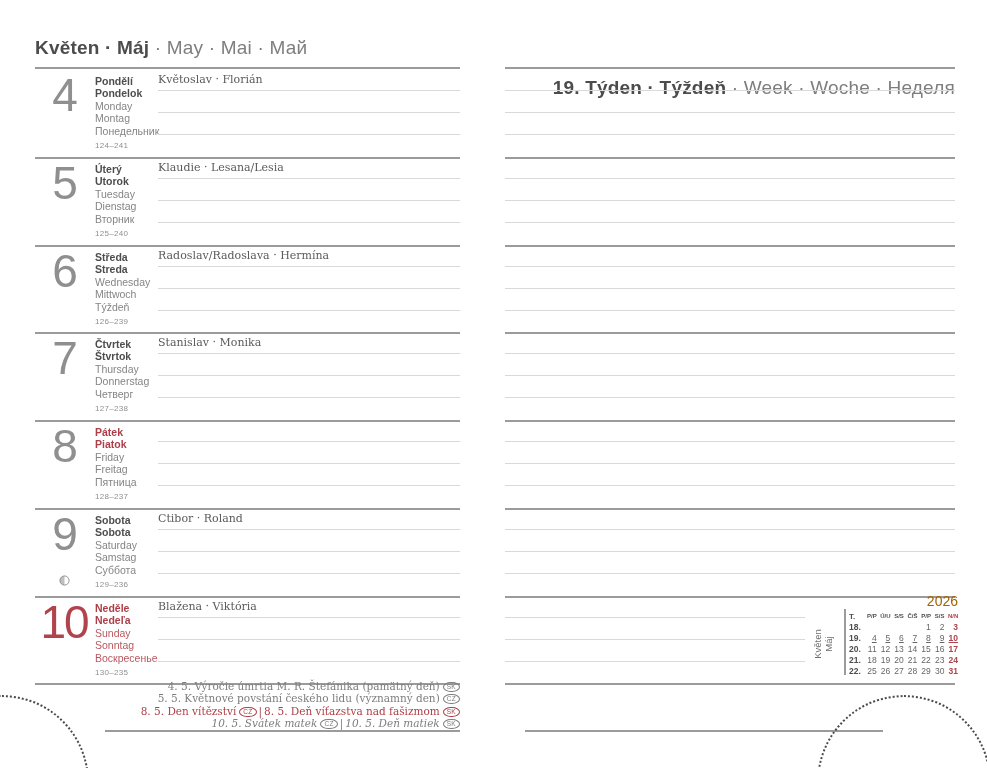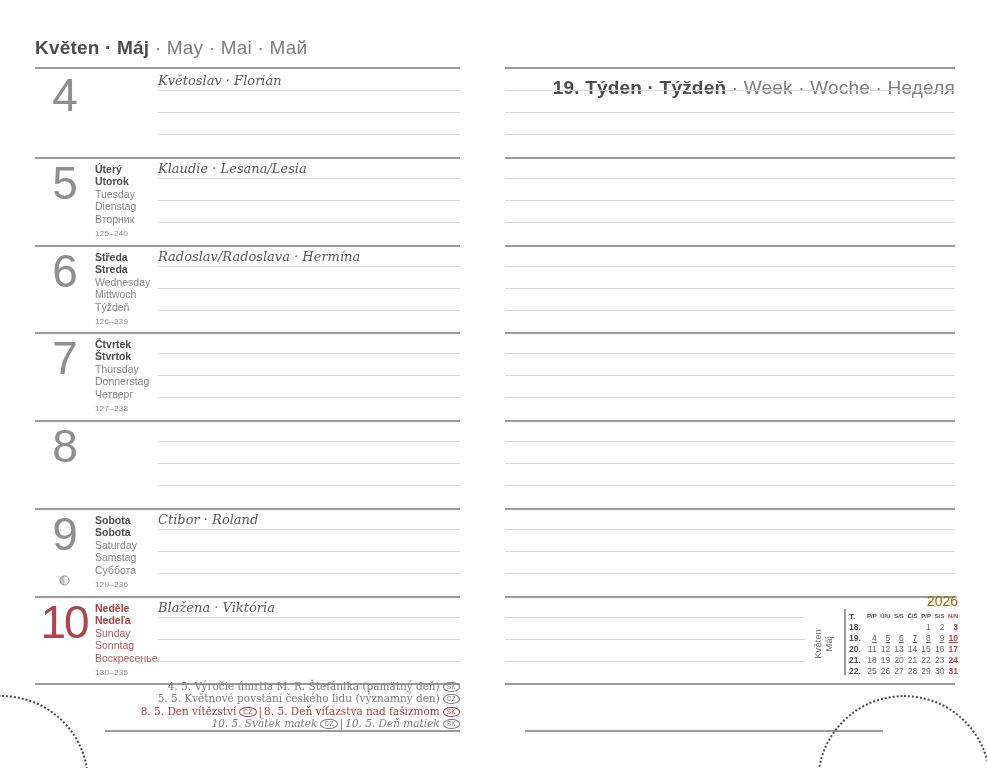--- a/index.html
+++ b/index.html
@@ -16,21 +16,21 @@
   .header-rule{position:absolute;top:58px;left:0;right:0;height:2px;background:#9b9b9b;}
 
   .day-block{position:absolute;left:0;right:0;box-sizing:border-box;border-bottom:2px solid #9b9b9b;}
   .day-num{position:absolute;left:0;top:1px;width:58px;text-align:center;
            font-size:46px;line-height:1;color:#8f8f8f;letter-spacing:-2px;}
   .day-labels{position:absolute;left:60px;top:4px;width:64px;}
   .lbl{font-size:10.5px;line-height:12.4px;color:#858585;white-space:nowrap;}
   .lbl.b{font-weight:bold;color:#4d4d4d;}
   .range{font-size:8px;color:#8f8f8f;margin-top:4px;letter-spacing:.3px;}
   .nameday{position:absolute;left:123px;top:2px;right:0;font-family:"DejaVu Serif",serif;
-           font-size:13px;color:#5a5a5a;white-space:nowrap;font-style:italic;}
+           font-size:11px;color:#5a5a5a;white-space:nowrap;}
   .holiday{color:#ad3e47;}
   .rule{position:absolute;left:123px;right:0;height:1px;background:#d9d9d9;}
   .page.right .rule{left:0;}
   .r1{top:19px;} .r2{top:41px;} .r3{top:63px;}
 
   .day-block.hol .lbl.b{color:#ad3e47;}
   .day-block.sunday .day-num{color:#b0434b;}
   .day-block.sunday .lbl{color:#b8575e;}
   .day-block.sunday .lbl.b{color:#ad3e47;}
 
@@ -72,20 +72,28 @@
 <body>
 
 <div class="sheet">
 
   <div class="page left">
     <div class="page-header"><span class="hdr-bold">Květen · Máj</span><span class="hdr-light"> · May · Mai · Май</span></div>
     <div class="header-rule"></div>
 
     <div class="day-block" style="top:62px;height:88px;">
       <div class="day-num">4</div>
+      <div class="day-labels">
+        <div class="lbl b">Pondělí</div>
+        <div class="lbl b">Pondelok</div>
+        <div class="lbl">Monday</div>
+        <div class="lbl">Montag</div>
+        <div class="lbl">Понедельник</div>
+        <div class="range">124–241</div>
+      </div>
       <div class="nameday"><span class="holiday"></span><span>Květoslav · Florián</span></div>
       <div class="rule r1"></div>
       <div class="rule r2"></div>
       <div class="rule r3"></div>
     </div>
 
     <div class="day-block" style="top:150px;height:88px;">
       <div class="day-num">5</div>
       <div class="day-labels">
         <div class="lbl b">Úterý</div>
@@ -120,27 +128,36 @@
     <div class="day-block" style="top:325px;height:88px;">
       <div class="day-num">7</div>
       <div class="day-labels">
         <div class="lbl b">Čtvrtek</div>
         <div class="lbl b">Štvrtok</div>
         <div class="lbl">Thursday</div>
         <div class="lbl">Donnerstag</div>
         <div class="lbl">Четверг</div>
         <div class="range">127–238</div>
       </div>
+      <div class="nameday"><span class="holiday"></span><span>Stanislav · Monika</span></div>
       <div class="rule r1"></div>
       <div class="rule r2"></div>
       <div class="rule r3"></div>
     </div>
 
     <div class="day-block hol" style="top:413px;height:88px;">
       <div class="day-num">8</div>
+      <div class="day-labels">
+        <div class="lbl b">Pátek</div>
+        <div class="lbl b">Piatok</div>
+        <div class="lbl">Friday</div>
+        <div class="lbl">Freitag</div>
+        <div class="lbl">Пятница</div>
+        <div class="range">128–237</div>
+      </div>
       <div class="rule r1"></div>
       <div class="rule r2"></div>
       <div class="rule r3"></div>
     </div>
 
     <div class="day-block" style="top:501px;height:88px;">
       <div class="day-num">9</div>
       <svg class="moon" width="11" height="11" viewBox="0 0 12 12">
         <circle cx="6" cy="6" r="5" fill="none" stroke="#8a8a8a" stroke-width="1"></circle>
         <path d="M6 1 A5 5 0 0 0 6 11 Z" fill="#8a8a8a" opacity="0.55"></path>

